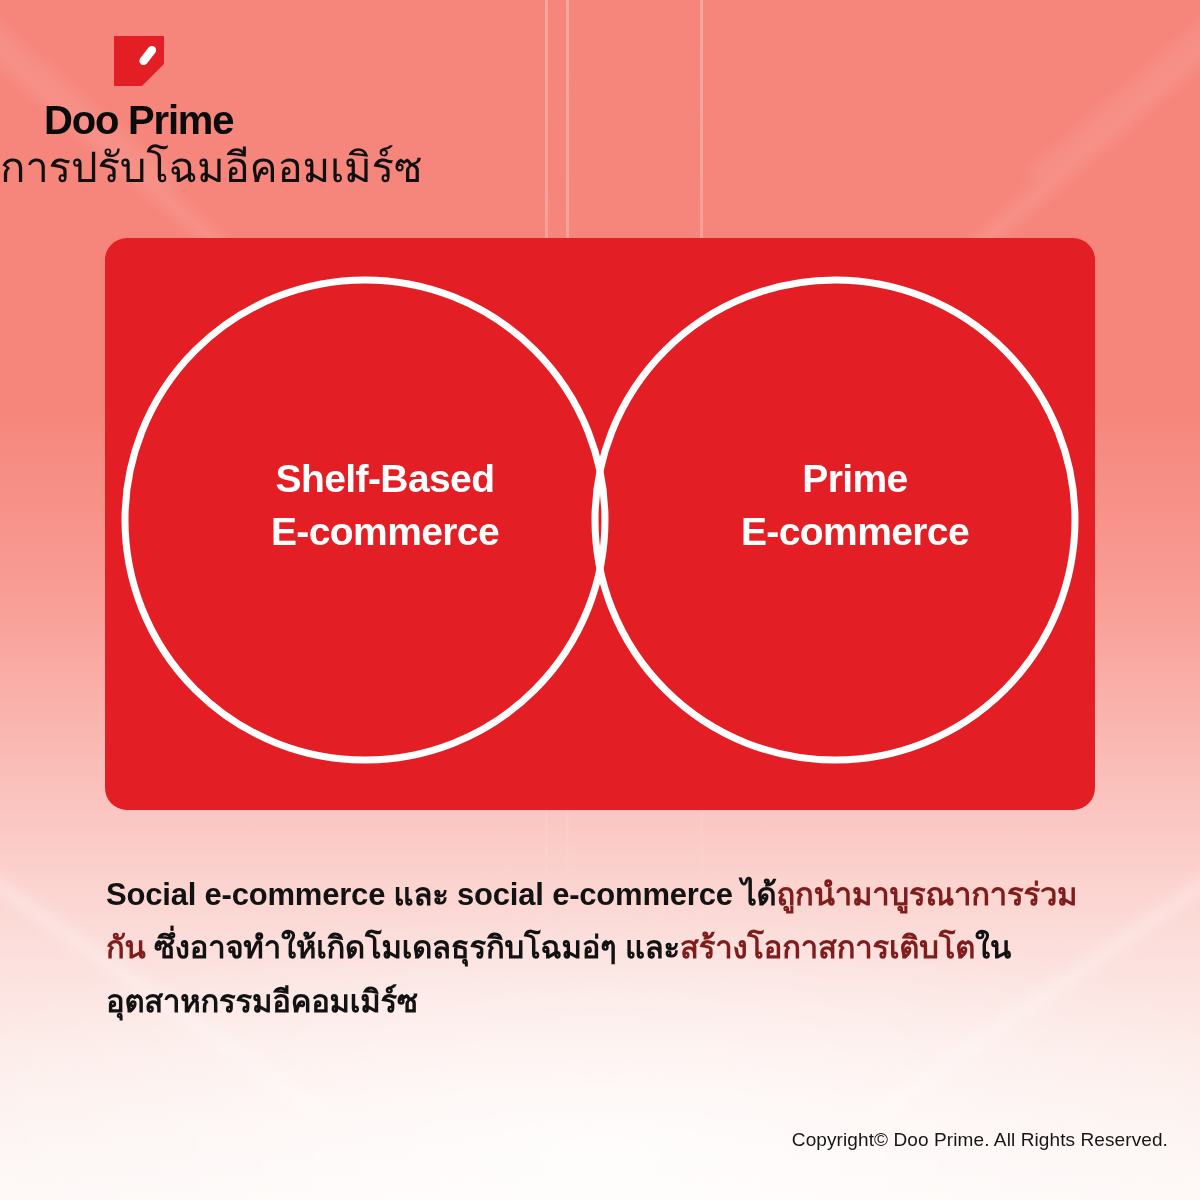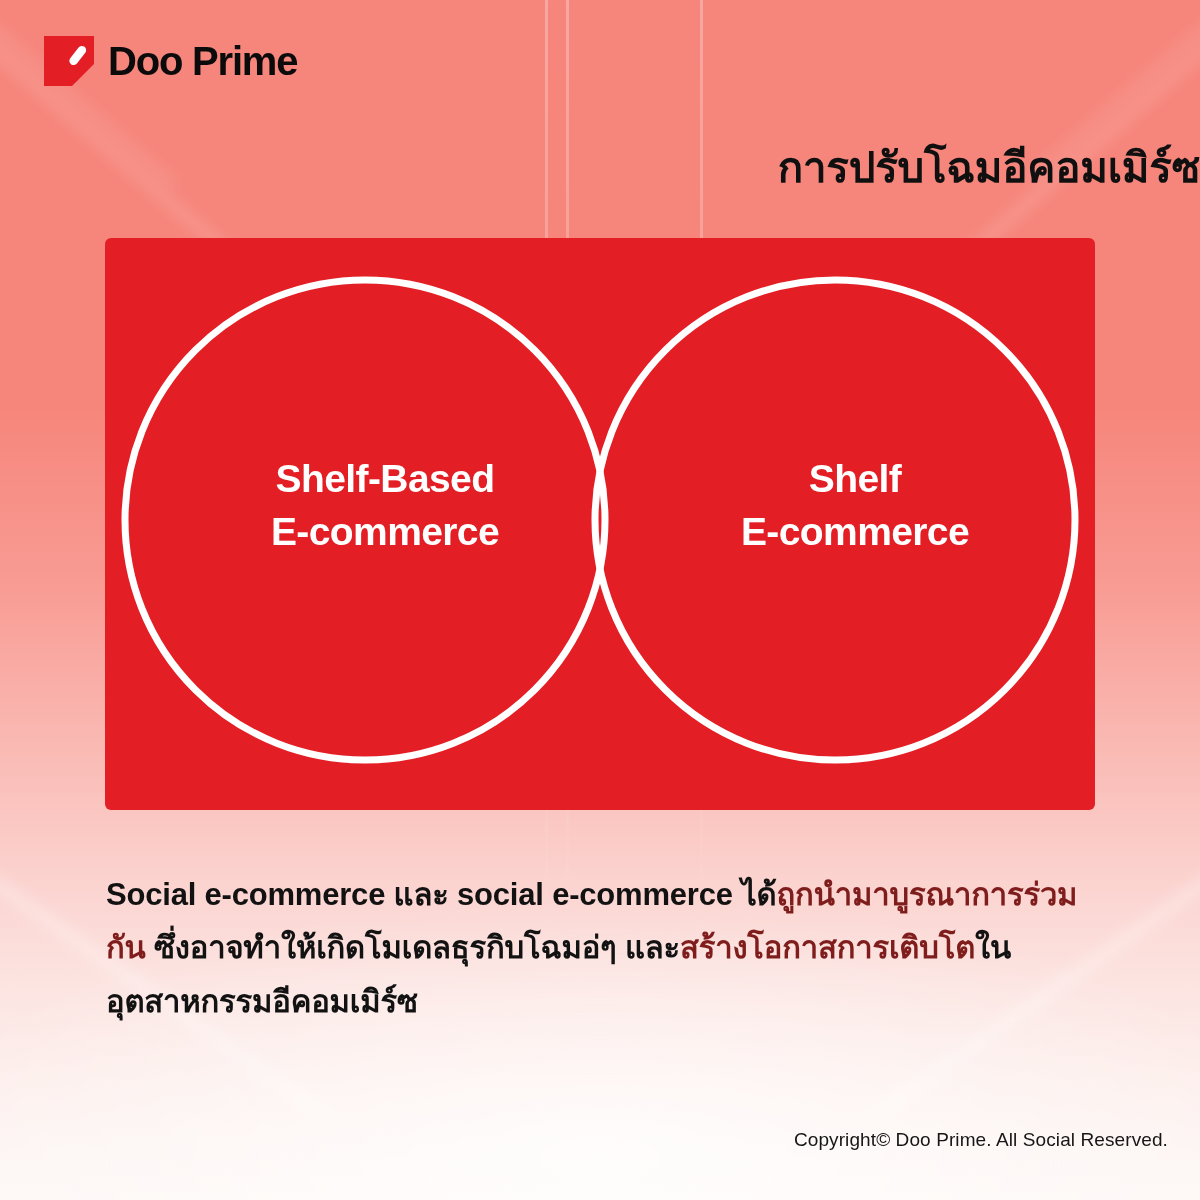--- a/index.html
+++ b/index.html
@@ -110,20 +110,21 @@
   }
 
   
   .brand {
     position: absolute;
     left: 44px;
     top: 36px;
     display: flex;
     align-items: center;
     gap: 14px;
+    flex-direction: column;
   }
   .brand-mark {
     width: 50px;
     height: 50px;
     flex: 0 0 50px;
     position: relative;
   }
   .brand-name {
     font-size: 40px;
     font-weight: 700;
@@ -132,37 +133,37 @@
     line-height: 1;
     white-space: nowrap;
   }
 
   
   .headline {
     position: absolute;
     left: 0;
     right: 0;
     top: 142px;
-    text-align: right;
+    text-align: left;
     font-size: 42px;
-    font-weight: 700;
+    font-weight: 400;
     color: #101010;
     letter-spacing: -0.2px;
     line-height: 1.25;
   }
 
   
   .venn-card {
     position: absolute;
     left: 105px;
     top: 238px;
     width: 990px;
     height: 572px;
     background: #E31E24;
-    border-radius: 6px;
+    border-radius: 22px;
     overflow: hidden;
   }
   .venn-svg {
     position: absolute;
     inset: 0;
     width: 100%;
     height: 100%;
     display: block;
   }
   .venn-label {
@@ -237,23 +238,23 @@
 
   <div class="headline">การปรับโฉมอีคอมเมิร์ซ</div>
 
   <div class="venn-card">
     <svg class="venn-svg" viewBox="0 0 990 572" preserveAspectRatio="none">
       <circle cx="260" cy="282" r="240" fill="none" stroke="#FFFFFF" stroke-width="7"></circle>
       <circle cx="730" cy="282" r="240" fill="none" stroke="#FFFFFF" stroke-width="7"></circle>
     </svg>
     <div class="venn-label left">Shelf-Based
 E-commerce</div>
-    <div class="venn-label right">Shelf
+    <div class="venn-label right">Prime
 E-commerce</div>
   </div>
 
   <div class="body-copy">
     <span>Social e-commerce และ social e-commerce ได้</span><span class="hl">ถูกนำมาบูรณาการร่วมกัน</span><span> ซึ่งอาจทำให้เกิดโมเดลธุรกิบโฉมอ่ๆ และ</span><span class="hl">สร้างโอกาสการเติบโต</span><span>ในอุตสาหกรรมอีคอมเมิร์ซ</span>
   </div>
 
-  <div class="footer">Copyright© Doo Prime. All Social Reserved.</div>
+  <div class="footer">Copyright© Doo Prime. All Rights Reserved.</div>
 
 </div>
 
 </body></html>

